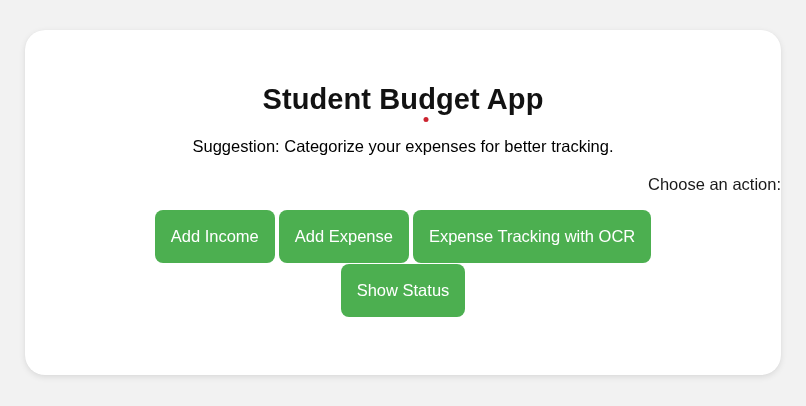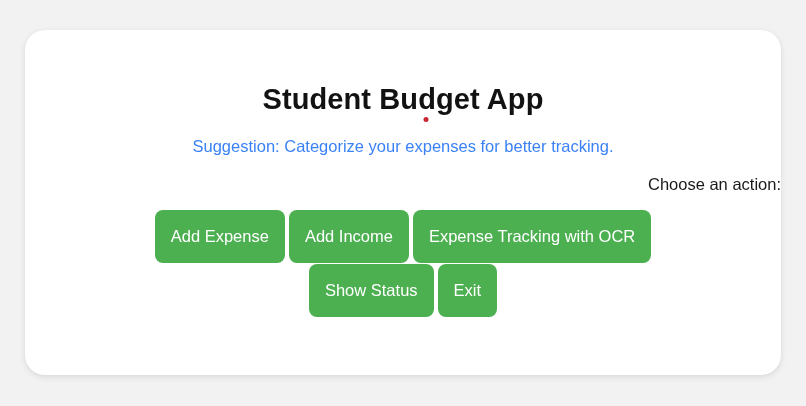--- a/index.html
+++ b/index.html
@@ -60,21 +60,21 @@
     border-radius: 50%;
     background: #cc2430;
   }
 
   
   .suggestion {
     margin: 0;
     padding-top: 21px;
     text-align: center;
     font-size: 16.5px;
-    color: #3b82f6;
+    color: #000000;
     line-height: 1.2;
   }
 
   
   .prompt {
     margin: 0;
     padding-top: 18px;
     text-align: right;
     font-size: 16.5px;
     color: #1a1a1a;
@@ -119,21 +119,20 @@
     <div class="title-wrap">
       <h1 class="app-title">Student Budget App</h1>
       <span class="title-dot"></span>
     </div>
 
     <p class="suggestion">Suggestion: Categorize your expenses for better tracking.</p>
 
     <p class="prompt">Choose an action:</p>
 
     <div class="button-grid">
+      <button class="action-button">Add Income</button>
       <button class="action-button">Add Expense</button>
-      <button class="action-button">Add Income</button>
       <button class="action-button">Expense Tracking with OCR</button>
       <button class="action-button">Show Status</button>
-      <button class="action-button">Exit</button>
     </div>
 
   </div>
 </div>
 
 </body></html>

